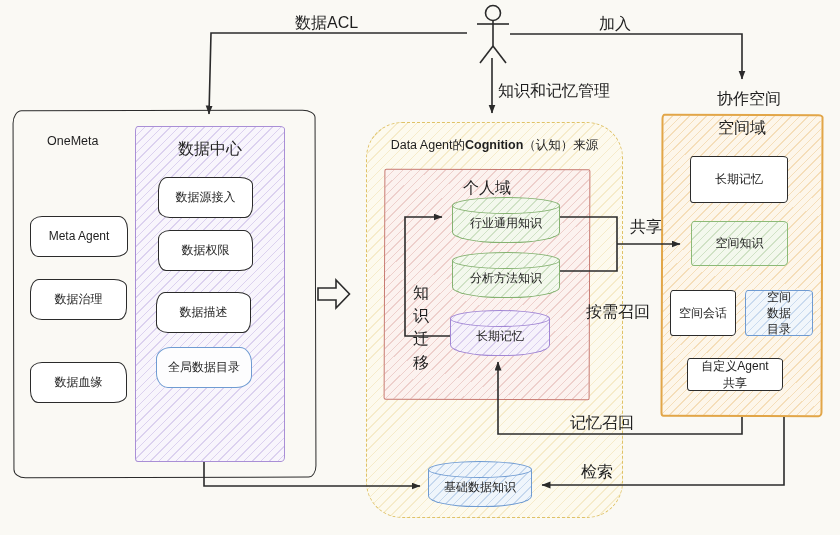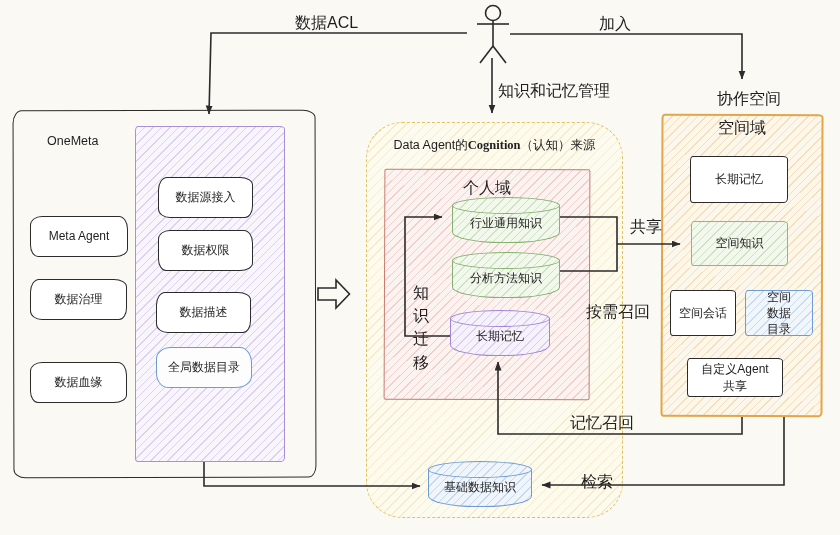--- a/index.html
+++ b/index.html
@@ -37,31 +37,32 @@
   .cyl .top{position:absolute;left:0;right:0;top:0;height:17px;border:1.5px solid var(--c);border-radius:50%;box-sizing:border-box;}
   .cyl .body{position:absolute;left:0;right:0;top:8px;bottom:0;border:1.5px solid var(--c);border-top:none;border-radius:0 0 46% 46% / 0 0 11px 11px;box-sizing:border-box;}
   .cyl .clbl{position:absolute;left:0;right:0;top:56%;transform:translateY(-50%);text-align:center;font-size:12px;}
   .cyl.green{--c:#85b271;}
   .cyl.green .top,.cyl.green .body{background-color:#f3f8ed;background-image:repeating-linear-gradient(135deg,rgba(133,178,113,.32) 0 1px,transparent 1px 6px);}
   .cyl.purple{--c:#a186d4;}
   .cyl.purple .top,.cyl.purple .body{background-color:#f6f2fb;background-image:repeating-linear-gradient(135deg,rgba(161,134,212,.32) 0 1px,transparent 1px 6px);}
   .cyl.blue{--c:#6f9bd2;}
   .cyl.blue .top,.cyl.blue .body{background-color:#eff5fb;background-image:repeating-linear-gradient(135deg,rgba(111,155,210,.32) 0 1px,transparent 1px 6px);}
   svg.wires{position:absolute;left:0;top:0;pointer-events:none;}
-  .bold{font-weight:bold;font-family:Liberation Serif, serif;}
+  .bold{font-weight:bold;}
 </style>
 </head>
 <body>
 
 <div class="canvas">
 
   <div class="box outline sk2" id="onemeta" style="left:13px;top:110px;width:303px;height:368px;border-width:1.7px;transform:rotate(-0.15deg);background:transparent;"></div>
   <div class="lbl" style="left:47px;top:133px;font-size:12.5px;">OneMeta</div>
 
   <div class="box hatch-purple b-purple sk3" style="left:135px;top:126px;width:150px;height:336px;"></div>
+  <div class="lbl ctr" style="left:135px;top:139px;width:150px;">数据中心</div>
 
   <div class="box hatch-yellow b-yellow-dash" style="left:366px;top:122px;width:257px;height:396px;border-radius:36px;"></div>
   <div class="lbl ctr" style="left:366px;top:137px;width:257px;font-size:12.5px;">
     <span>Data Agent的</span><span class="bold">Cognition</span><span>（认知）来源</span>
   </div>
 
   <div class="box hatch-red b-red" style="left:384px;top:169px;width:206px;height:231px;border-radius:2px;transform:rotate(0.2deg);"></div>
   <div class="lbl ctr" style="left:384px;top:178px;width:206px;">个人域</div>
 
   <div class="box hatch-orange b-orange sk3" style="left:661px;top:114px;width:162px;height:303px;transform:rotate(0.2deg);"></div>
@@ -116,33 +117,33 @@
   </div>
   <div class="box hatch-green b-green sk3" style="left:691px;top:221px;width:97px;height:45px;">
     <span>空间知识</span>
   </div>
   <div class="box sk3" style="left:670px;top:290px;width:66px;height:46px;">
     <span>空间会话</span>
   </div>
   <div class="box hatch-blue b-blue sk3" style="left:745px;top:290px;width:68px;height:46px;padding:0 18px;white-space:normal;">
     <span>空间数据目录</span>
   </div>
-  <div class="box sk3" style="left:687px;top:358px;width:96px;height:39px;padding:0 10px;white-space:normal;">
+  <div class="box sk3" style="left:687px;top:358px;width:96px;height:33px;padding:0 10px;white-space:normal;">
     <span>自定义Agent共享</span>
   </div>
 
   <div class="lbl" style="left:295px;top:13px;">数据ACL</div>
   <div class="lbl" style="left:599px;top:14px;">加入</div>
   <div class="lbl" style="left:498px;top:81px;">知识和记忆管理</div>
   <div class="lbl" style="left:717px;top:89px;">协作空间</div>
   <div class="lbl" style="left:630px;top:217px;">共享</div>
   <div class="lbl" style="left:586px;top:302px;">按需召回</div>
   <div class="lbl" style="left:413px;top:281px;width:28px;white-space:normal;line-height:1.45;">知识迁移</div>
   <div class="lbl" style="left:570px;top:413px;">记忆召回</div>
-  <div class="lbl" style="left:581px;top:472px;">检索</div>
+  <div class="lbl" style="left:581px;top:462px;">检索</div>
 
   <svg class="wires" width="840" height="535" viewBox="0 0 840 535">
     <defs>
       <marker id="ah" markerWidth="11" markerHeight="9" refX="8.5" refY="3.5" orient="auto" markerUnits="userSpaceOnUse">
         <path d="M0 0 L9 3.5 L0 7 Z" fill="#2b2b2b"></path>
       </marker>
     </defs>
     <g stroke="#2b2b2b" stroke-width="1.6" fill="none">
 
       <g>

